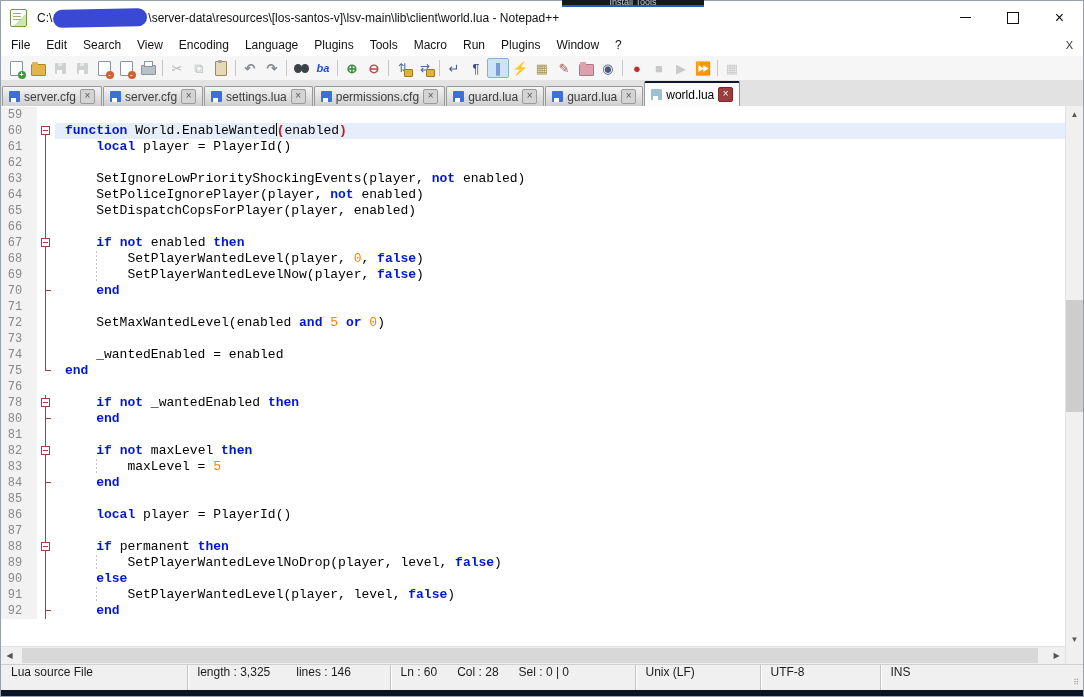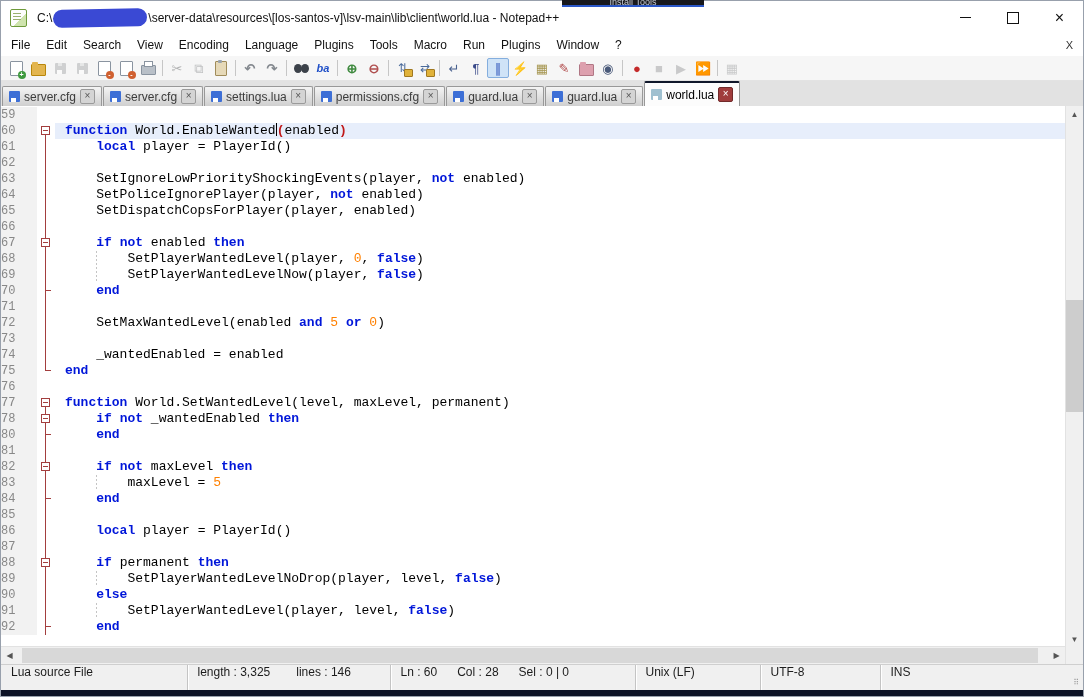--- a/index.html
+++ b/index.html
@@ -52,21 +52,21 @@
   .tab.active{height:25px;background:#fcfcfc;border-top:2px solid #0f172a;color:#000;position:relative;z-index:2}
   .tfloppy{width:11px;height:11px;border-radius:1px;position:relative;flex:none}
   .tfloppy::after{content:"";position:absolute;left:2px;bottom:0;width:5px;height:4px;background:#fff}
   .tclose{width:13px;height:13px;border:1px solid #9a9a9a;border-radius:2px;background:#d4d4d4;color:#555;font-size:10px;line-height:11px;text-align:center;flex:none}
   .tab.active .tclose{background:#a03c3c;border-color:#712a2a;color:#fff}
   
   .main{flex:1;display:flex;min-height:0;background:#fff}
   .left-col{flex:1;display:flex;flex-direction:column;min-width:0}
   .code-area{flex:1;overflow:hidden;padding-top:1px}
   .eline{display:flex;height:16px;font-family:"Liberation Mono","DejaVu Sans Mono",monospace;font-size:13px;line-height:16px}
-  .lnum{width:36px;background:#f2f2f2;color:#888;text-align:left;padding-right:8px;font-size:12px;flex:none;box-sizing:border-box}
+  .lnum{width:36px;background:#f2f2f2;color:#888;text-align:center;padding-right:8px;font-size:12px;flex:none;box-sizing:border-box}
   .lfold{width:18px;flex:none;position:relative;background:#fff}
   .lcode{flex:1;white-space:pre;position:relative;padding-left:10px;color:#000;min-width:0}
   .eline.cur-line .lcode{background:#e7eefb}
   .tk-k{color:#0016d9;font-weight:bold}
   .tk-n{color:#ff8000}
   .tk-b{color:#c01818;font-weight:bold}
   .cursor{display:inline-block;width:1px;height:13px;background:#000;vertical-align:-2px}
   .fl{position:absolute;left:8px;top:0;bottom:0;width:1px;background:#a33e3e}
   .fl.half{bottom:auto;height:8px}
   .ftick{position:absolute;left:9px;top:7px;width:5px;height:1px;background:#a33e3e}
@@ -413,28 +413,20 @@
               <span class="ftick"></span>
             </div>
             <div class="lcode"><span class="tk-k">end</span></div>
           </div>
           <div class="eline">
             <div class="lnum">76</div>
             <div class="lfold"></div>
             <div class="lcode"></div>
           </div>
           <div class="eline">
-            <div class="lnum">77</div>
-            <div class="lfold">
-              <span class="stub-bottom"></span>
-              <span class="fbox"></span>
-            </div>
-            <div class="lcode"><span class="tk-k">function</span><span> World.SetWantedLevel(level, maxLevel, permanent)</span></div>
-          </div>
-          <div class="eline">
             <div class="lnum">78</div>
             <div class="lfold">
               <span class="stub-top"></span>
               <span class="stub-bottom"></span>
               <span class="fbox"></span>
             </div>
             <div class="lcode"><span>    </span><span class="tk-k">if</span><span> </span><span class="tk-k">not</span><span> _wantedEnabled </span><span class="tk-k">then</span></div>
           </div>
           <div class="eline">
             <div class="lnum">80</div>

